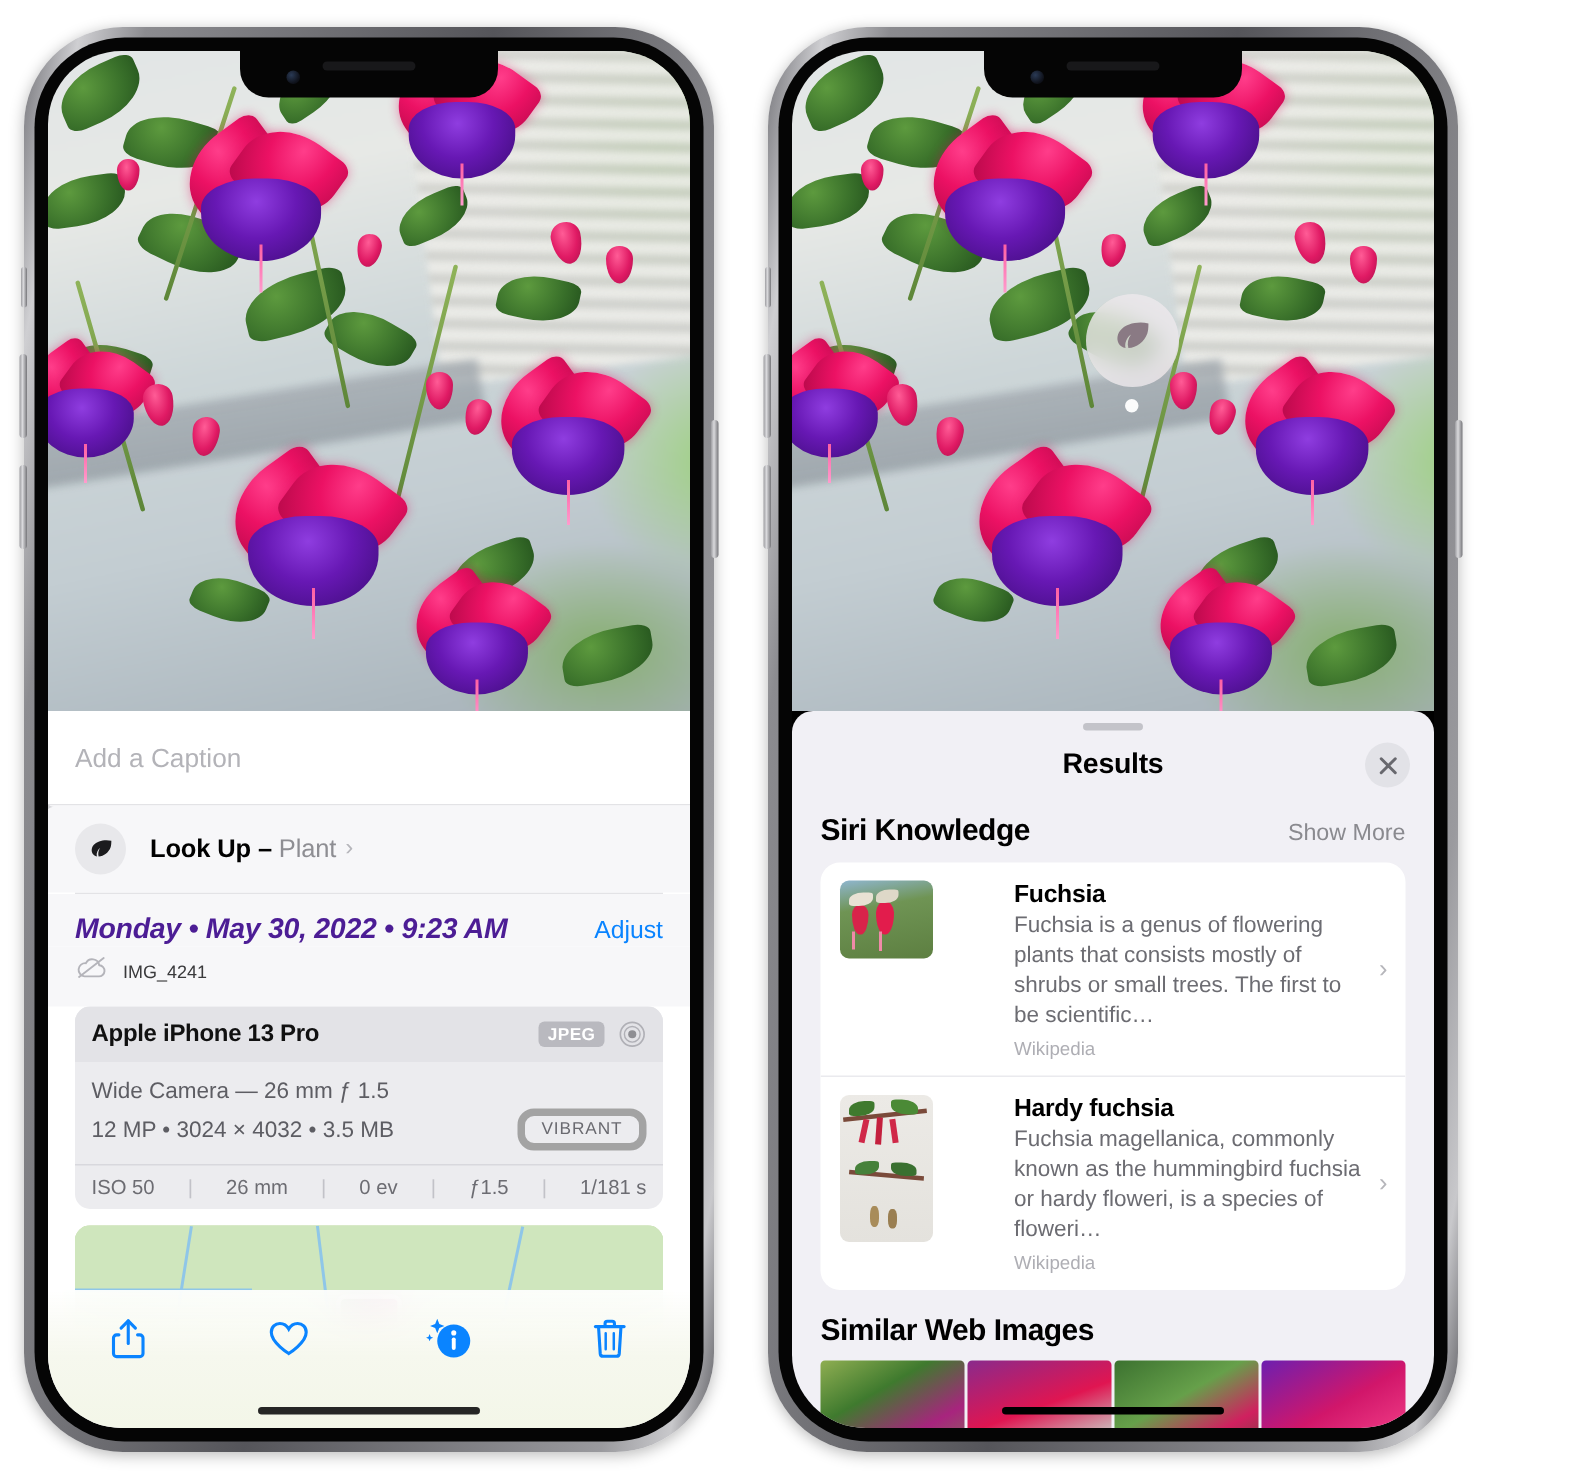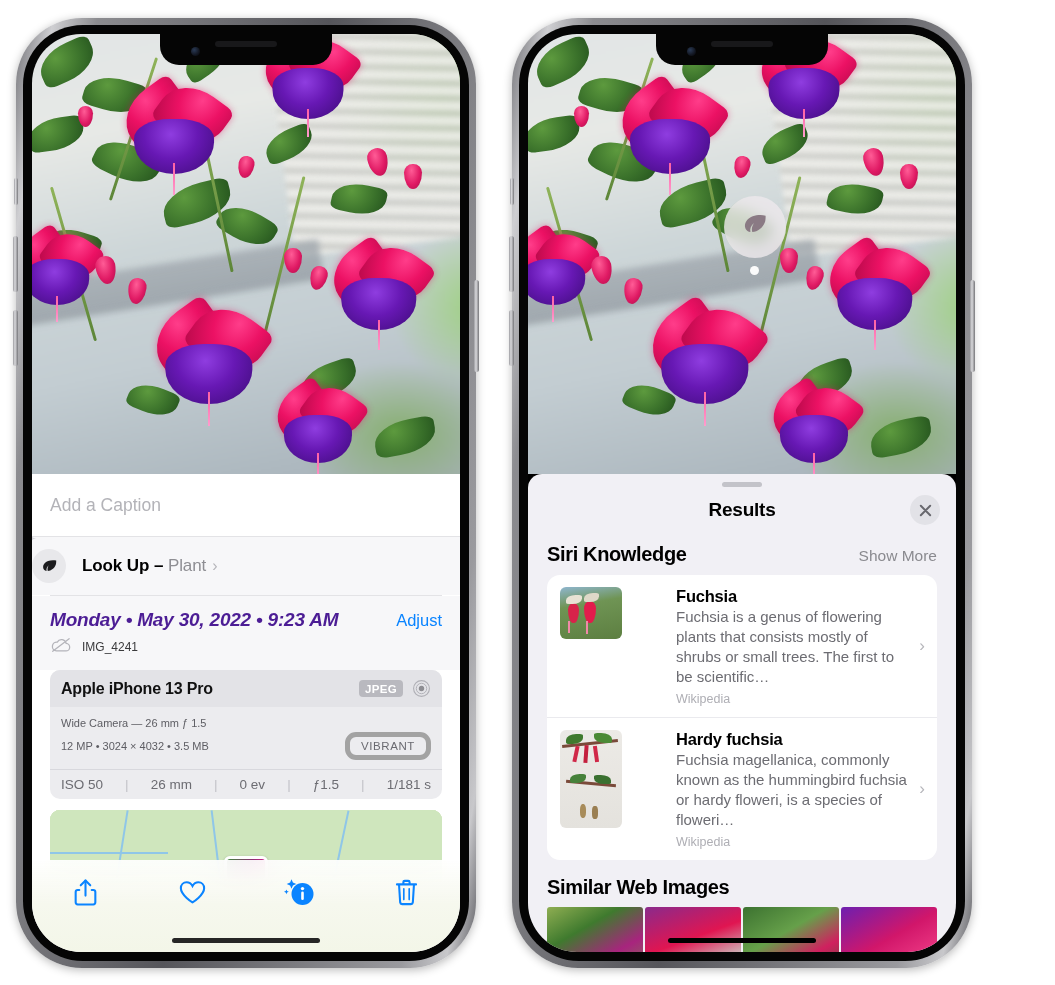--- a/index.html
+++ b/index.html
@@ -119,21 +119,21 @@
   }
   .caption-row {
     height: 63px; display: flex; align-items: center;
     padding: 0 18px; background: #ffffff;
     border-bottom: 1px solid #e3e3e6;
   }
   .caption-row .ph { font-size: 17.5px; color: #b3b3b8; }
 
   .lookup-row {
     position: relative; height: 58px; display: flex; align-items: center;
-    padding: 0 0; background: #f7f7f9;
+    padding: 0 18px; background: #f7f7f9;
   }
   .leaf-badge {
     position: relative; width: 34px; height: 34px; border-radius: 50%;
     background: #e8e8eb; display: flex; align-items: center; justify-content: center;
     margin-right: 16px; flex: 0 0 auto;
   }
   .spark { position: absolute; color: #d6d6da; line-height: 1; }
   .spark.s1 { left: -8px; top: -6px;  font-size: 15px; }
   .lookup-txt { font-size: 17px; color: #000; font-weight: 700; letter-spacing: -.1px; }
   .lookup-txt .sub { font-weight: 400; color: #8e8e93; }
@@ -160,21 +160,21 @@
     padding: 9px 11px; background: #e3e3e7;
   }
   .exif-model { font-size: 16px; font-weight: 700; color: #111; letter-spacing: -.2px; }
   .exif-head .right { display: flex; align-items: center; gap: 9px; }
   .fmt-badge {
     background: #b9b9bf; color: #fff; font-size: 11.5px; font-weight: 700;
     padding: 2.5px 6px; border-radius: 4px; letter-spacing: .3px;
   }
   .lens-icon { width: 19px; height: 19px; }
   .exif-body { padding: 8px 11px 9px 11px; }
-  .exif-line { font-size: 11px; color: #5d5d63; line-height: 1.55; }
+  .exif-line { font-size: 15px; color: #5d5d63; line-height: 1.55; }
   .exif-row2 { display: flex; align-items: center; justify-content: space-between; }
   .vibrant {
     border: 5px solid #a3a3a3; color: #6a6a70; font-size: 11.5px;
     padding: 3px 11px; border-radius: 11px; letter-spacing: .6px;
   }
   .exif-foot {
     display: flex; align-items: center; justify-content: space-between;
     padding: 7px 11px; border-top: 1px solid #d8d8dd;
     font-size: 13.5px; color: #6c6c72;
   }

